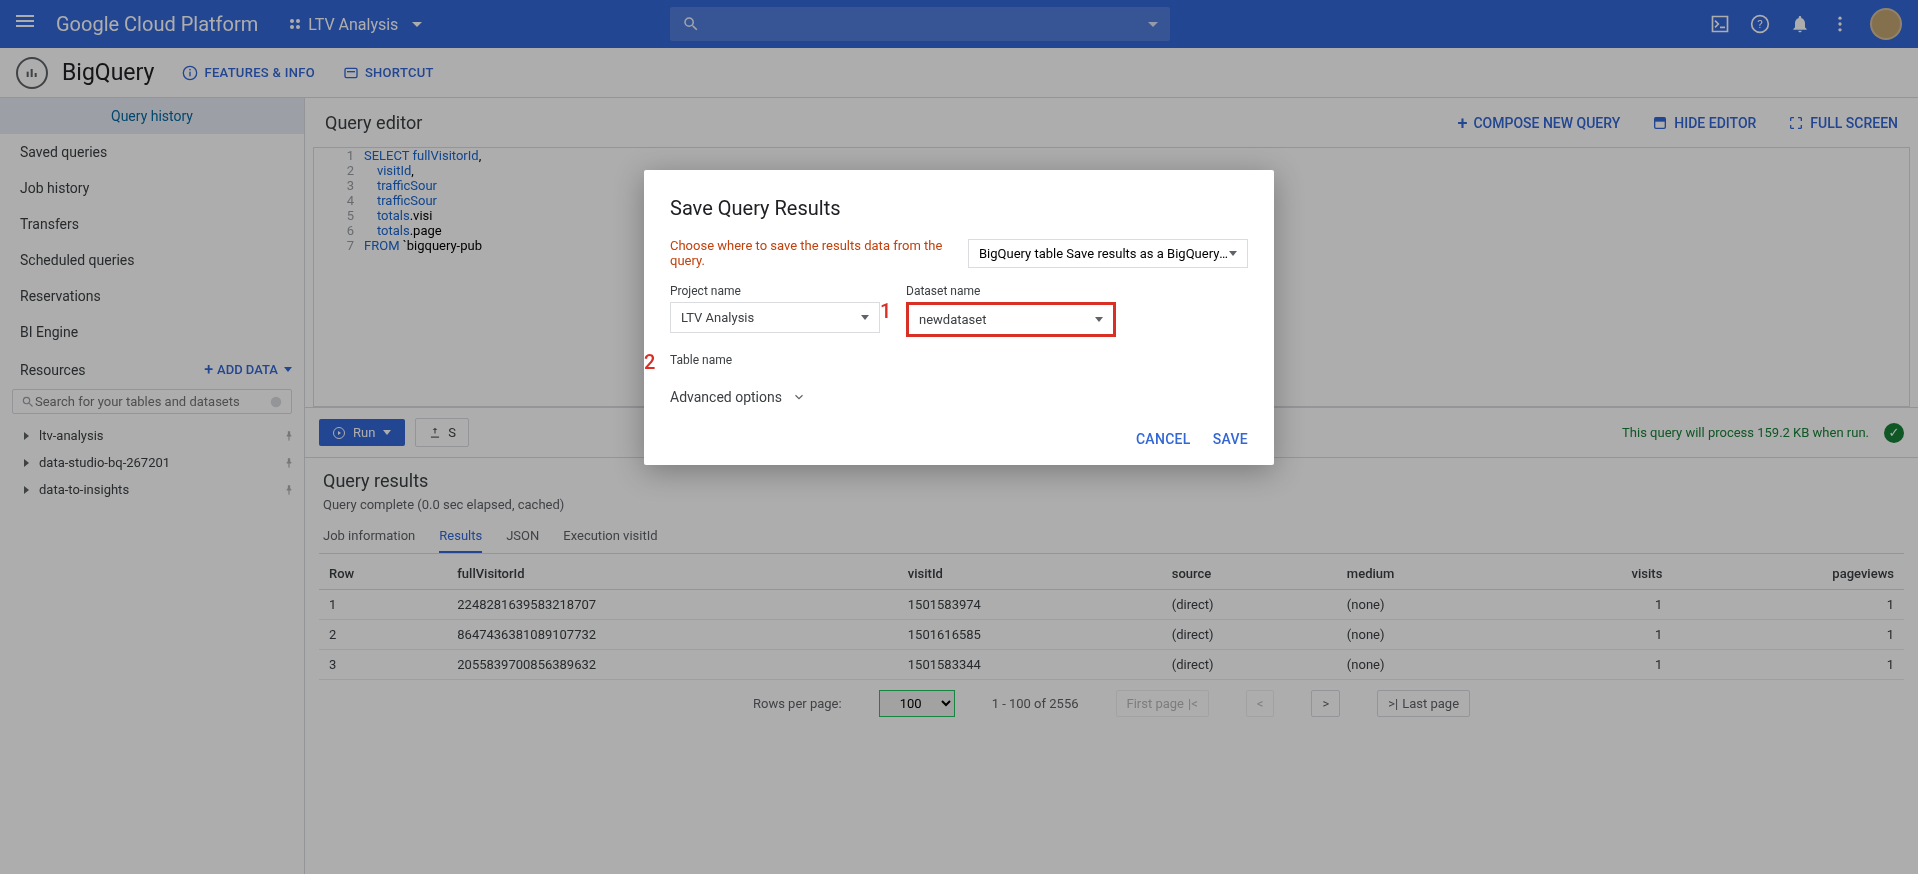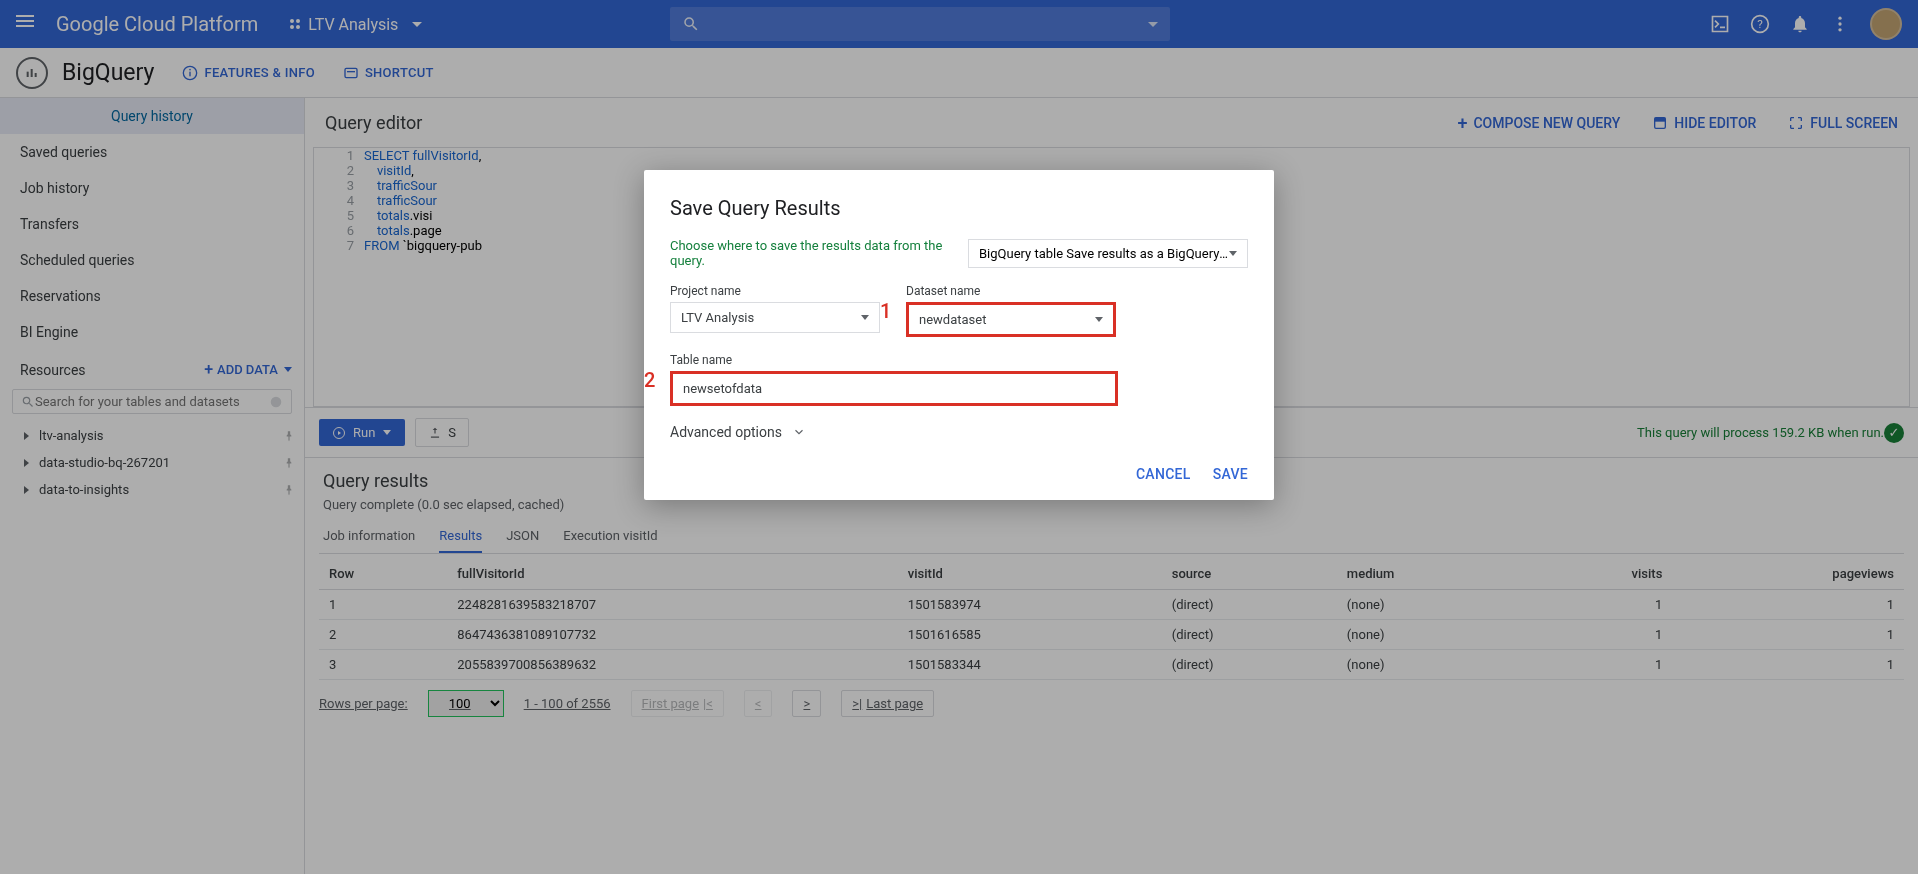--- a/index.html
+++ b/index.html
@@ -44,42 +44,42 @@
 .qe-action { display: flex; align-items: center; gap: 6px; color: #3367d6; font-size: 14px; font-weight: 500; cursor: pointer; }
 .editor { padding: 0 20px; font-family: 'Courier New', monospace; font-size: 13px; border: 1px solid #dadce0; margin: 0 8px; height: 260px; }
 .editor .line { display: flex; }
 .editor .ln { width: 20px; text-align: right; color: #9aa0a6; margin-right: 10px; }
 .editor .kw { color: #1967d2; }
 .editor .fld { color: #1967d2; }
 
 .runbar { display: flex; align-items: center; padding: 10px 14px; gap: 10px; border-top: 1px solid #dadce0; border-bottom: 1px solid #dadce0; }
 .run-btn { background: #3367d6; color: #fff; padding: 6px 14px; border-radius: 2px; display: flex; align-items: center; gap: 8px; font-size: 13px; cursor: pointer; }
 .save-q { border: 1px solid #dadce0; padding: 6px 12px; border-radius: 2px; font-size: 13px; color: #3c4043; cursor: pointer; display: flex; align-items: center; gap: 6px; }
-.run-status { margin-left: auto; color: #188038; font-size: 13px; display: flex; align-items: center; gap: 0; }
+.run-status { margin-left: auto; color: #188038; font-size: 13px; display: flex; align-items: center; gap: 15px; }
 .check { width: 20px; height: 20px; background: #188038; border-radius: 50%; display: flex; align-items: center; justify-content: center; color: #fff; font-size: 13px; }
 
 .results-area { padding: 0 14px; }
 .qr-title { font-size: 18px; color: #3c4043; padding: 12px 4px 6px; }
 .qr-sub { font-size: 13px; color: #5f6368; padding: 0 4px 8px; }
 .tabs { display: flex; gap: 24px; border-bottom: 1px solid #dadce0; padding: 0 4px; }
 .tab { padding: 8px 0; font-size: 13px; color: #5f6368; cursor: pointer; }
 .tab.active { color: #3367d6; border-bottom: 2px solid #3367d6; }
 table.results { width: 100%; border-collapse: collapse; font-size: 13px; margin-top: 4px; }
 table.results th { text-align: left; padding: 8px 10px; color: #3c4043; font-weight: 500; border-bottom: 1px solid #dadce0; }
 table.results td { padding: 7px 10px; border-bottom: 1px solid #e8eaed; color: #3c4043; }
 table.results th.num, table.results td.num { text-align: right; }
-.pager { display: flex; align-items: center; justify-content: flex-start; gap: 20px; padding: 10px 14px; font-size: 13px; color: #5f6368; text-decoration: underline; }
+.pager { display: flex; align-items: center; justify-content: center; gap: 37px; padding: 10px 14px; font-size: 13px; color: #5f6368; }
 .pager .pbtn { border: 1px solid #dadce0; padding: 5px 10px; border-radius: 2px; display: flex; align-items: center; gap: 4px; cursor: pointer; }
 .pager .pbtn.disabled { opacity: 0.45; cursor: default; }
 .pager select { border: 1px solid #22c55e; padding: 4px 16px; font-size: 13px; }
 
 .overlay { position: absolute; inset: 0; background: rgba(0,0,0,0.32); display: flex; align-items: flex-start; justify-content: center; padding-top: 170px; }
 .dialog { width: 630px; background: #fff; border-radius: 2px; box-shadow: 0 6px 30px rgba(0,0,0,0.3); padding: 26px 26px 18px; }
 .dlg-title { font-size: 20px; color: #202124; margin-bottom: 18px; }
-.dlg-desc { font-size: 13px; color: #15803d; display: inline; }
+.dlg-desc { font-size: 13px; color: #c2410c; display: inline; }
 .dest-select { display: inline-flex; border: 1px solid #dadce0; padding: 6px 10px; margin-left: 6px; font-size: 13px; align-items: center; max-width: 280px; cursor: pointer; }
 .dest-select .dd-arrow { margin-left: auto; width: 0; height: 0; border-left: 4px solid transparent; border-right: 4px solid transparent; border-top: 5px solid #5f6368; }
 .form-row { display: flex; gap: 26px; margin-top: 16px; }
 .form-group { position: relative; }
 .form-label { font-size: 12px; color: #3c4043; margin-bottom: 4px; display: block; }
 .form-select, .form-input { width: 210px; border: 1px solid #dadce0; padding: 7px 10px; font-size: 13px; color: #3c4043; outline: none; display: flex; align-items: center; }
 .form-select .dd-arrow { margin-left: auto; width: 0; height: 0; border-left: 4px solid transparent; border-right: 4px solid transparent; border-top: 5px solid #5f6368; }
 .highlight-box { border: 3px solid #d93025 !important; }
 .annotation { position: absolute; left: -26px; top: 50%; transform: translateY(-50%); color: #d93025; font-size: 20px; font-weight: 500; }
 .adv { display: flex; align-items: center; gap: 10px; padding: 18px 0 12px; font-size: 14px; color: #3c4043; cursor: pointer; }
@@ -385,21 +385,20 @@
           <span>newdataset</span>
           <div class="dd-arrow"></div>
         </div>
       </div>
     </div>
 
     <div class="form-row">
       <div class="form-group">
         <span class="annotation">2</span>
         <label class="form-label">Table name</label>
-        <input class="form-input wide highlight-box" value="newsetofdata" style="">
       </div>
     </div>
 
     <div class="adv">
       <span>Advanced options</span>
       <svg class="chev" viewBox="0 0 24 24" fill="none" stroke="#5f6368" stroke-width="2">
           <path d="M6 9l6 6 6-6"></path>
         </svg>
     </div>
 

